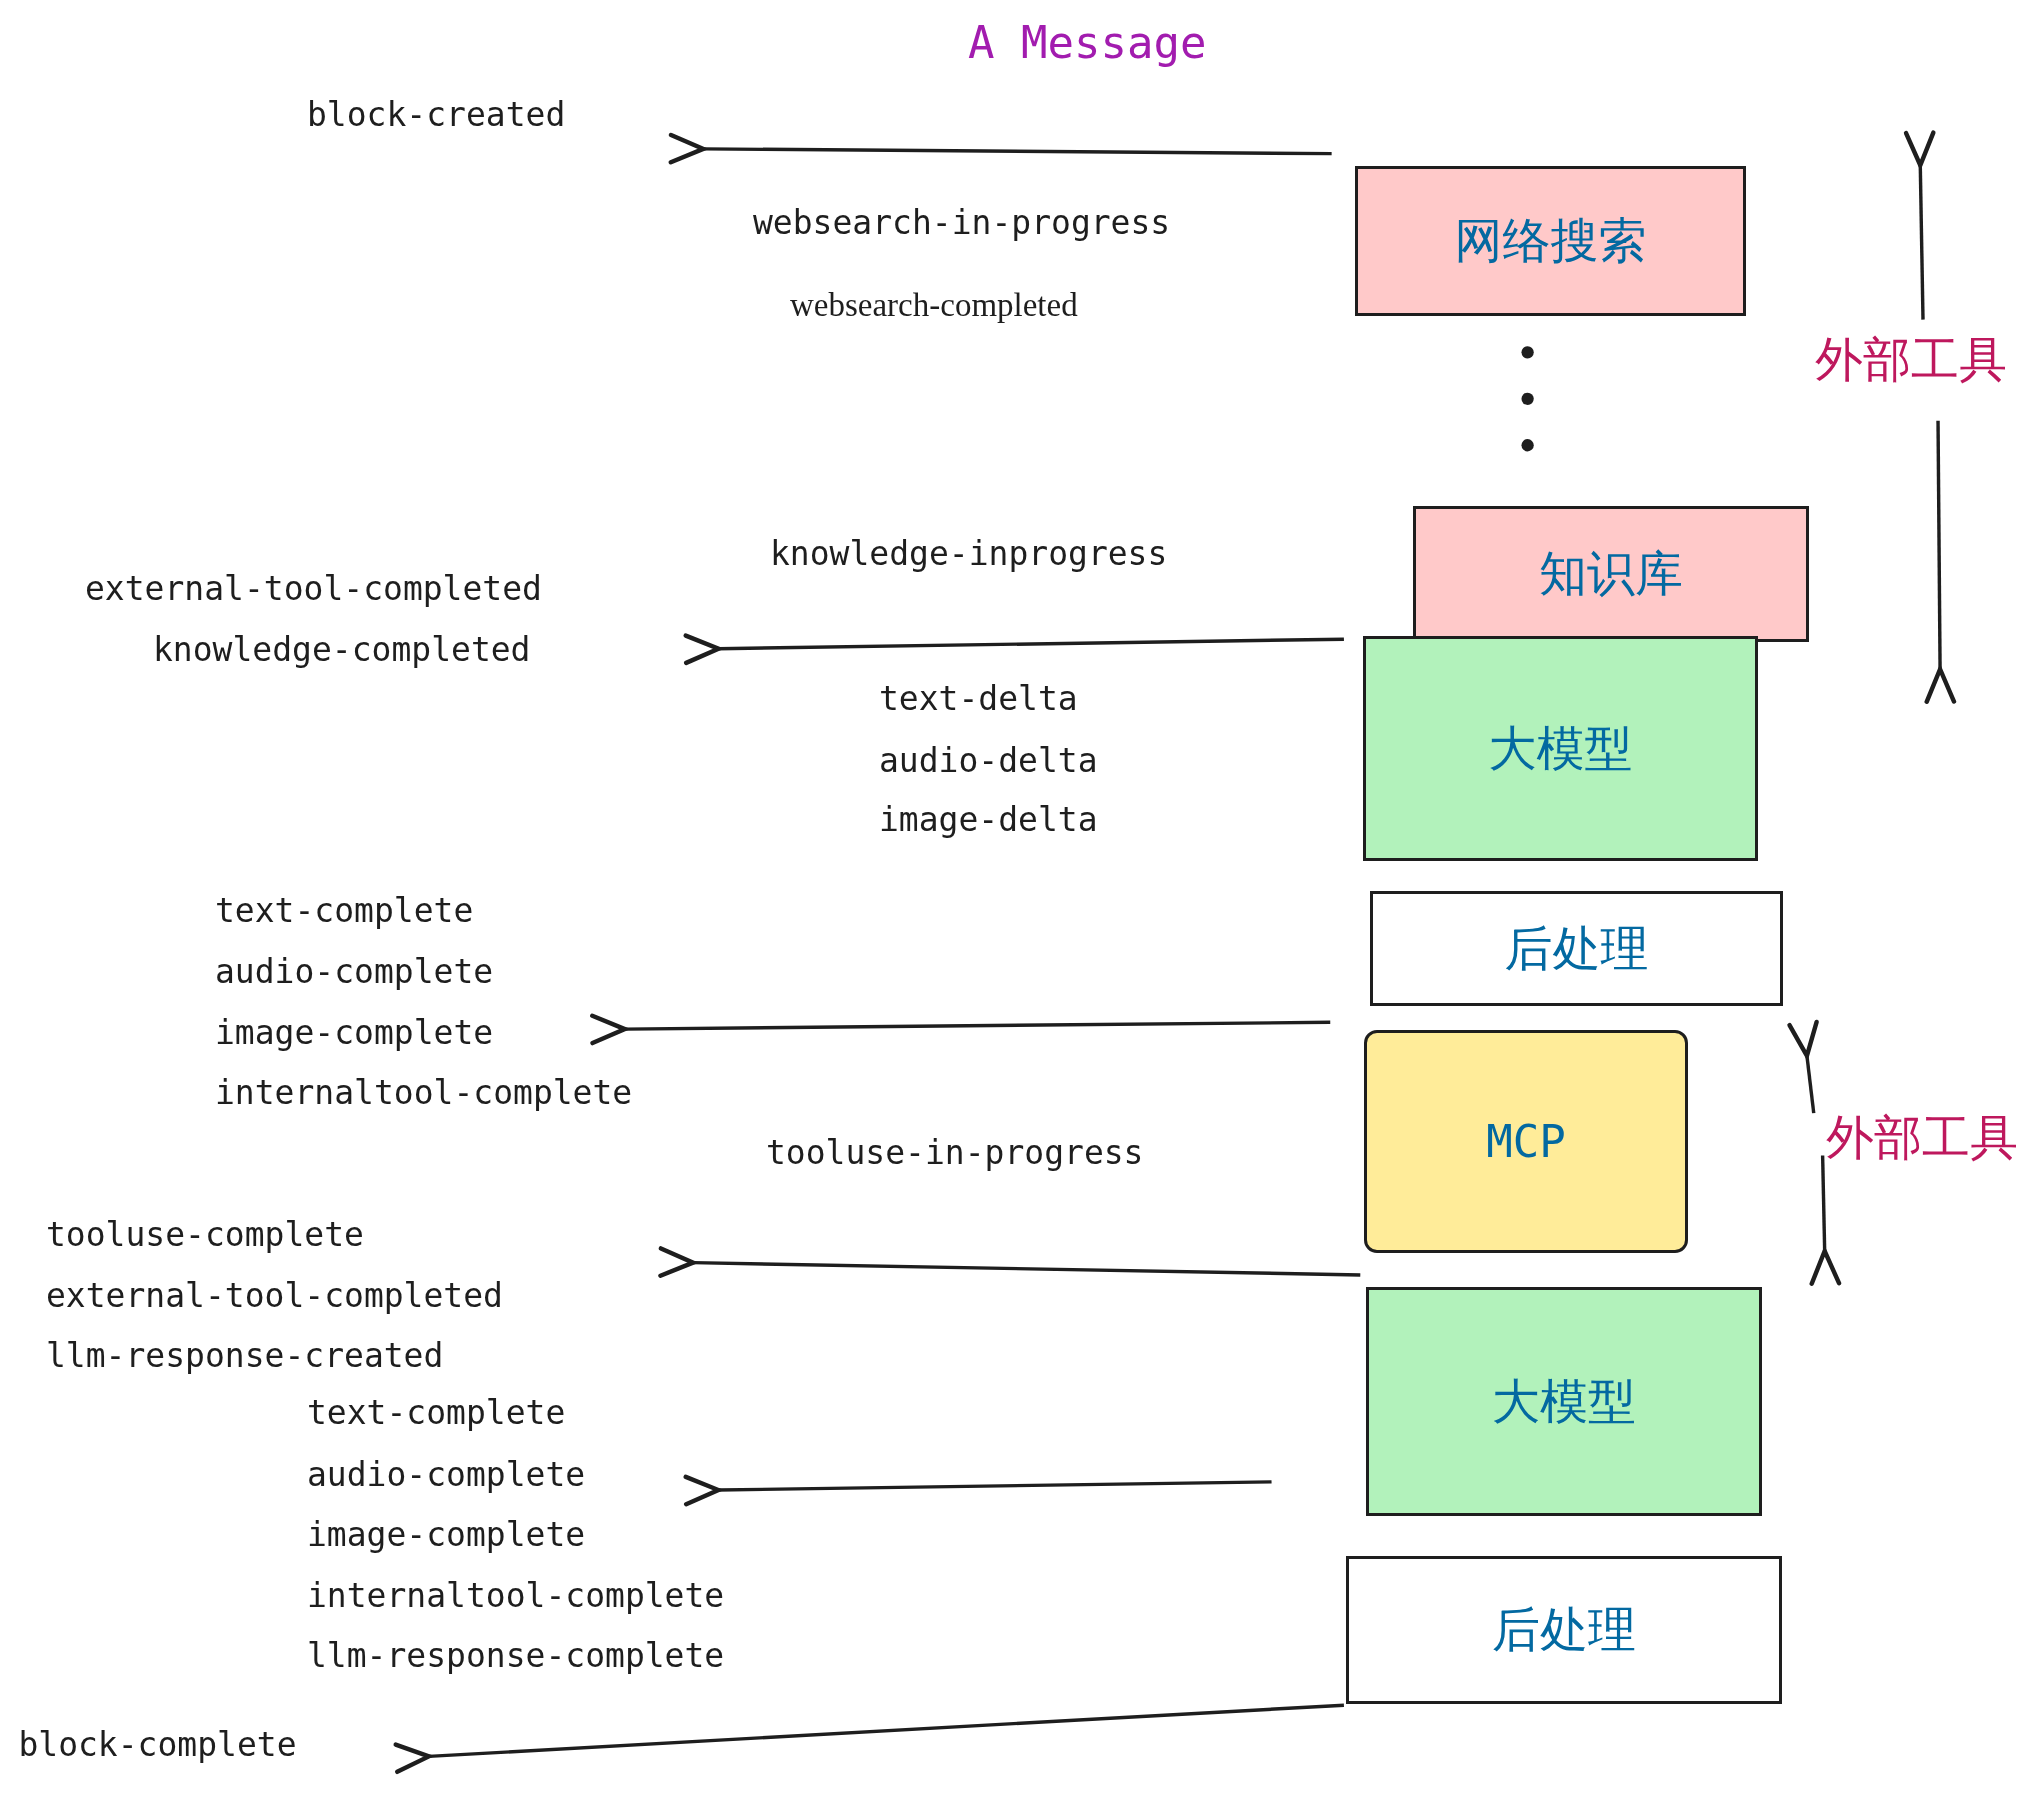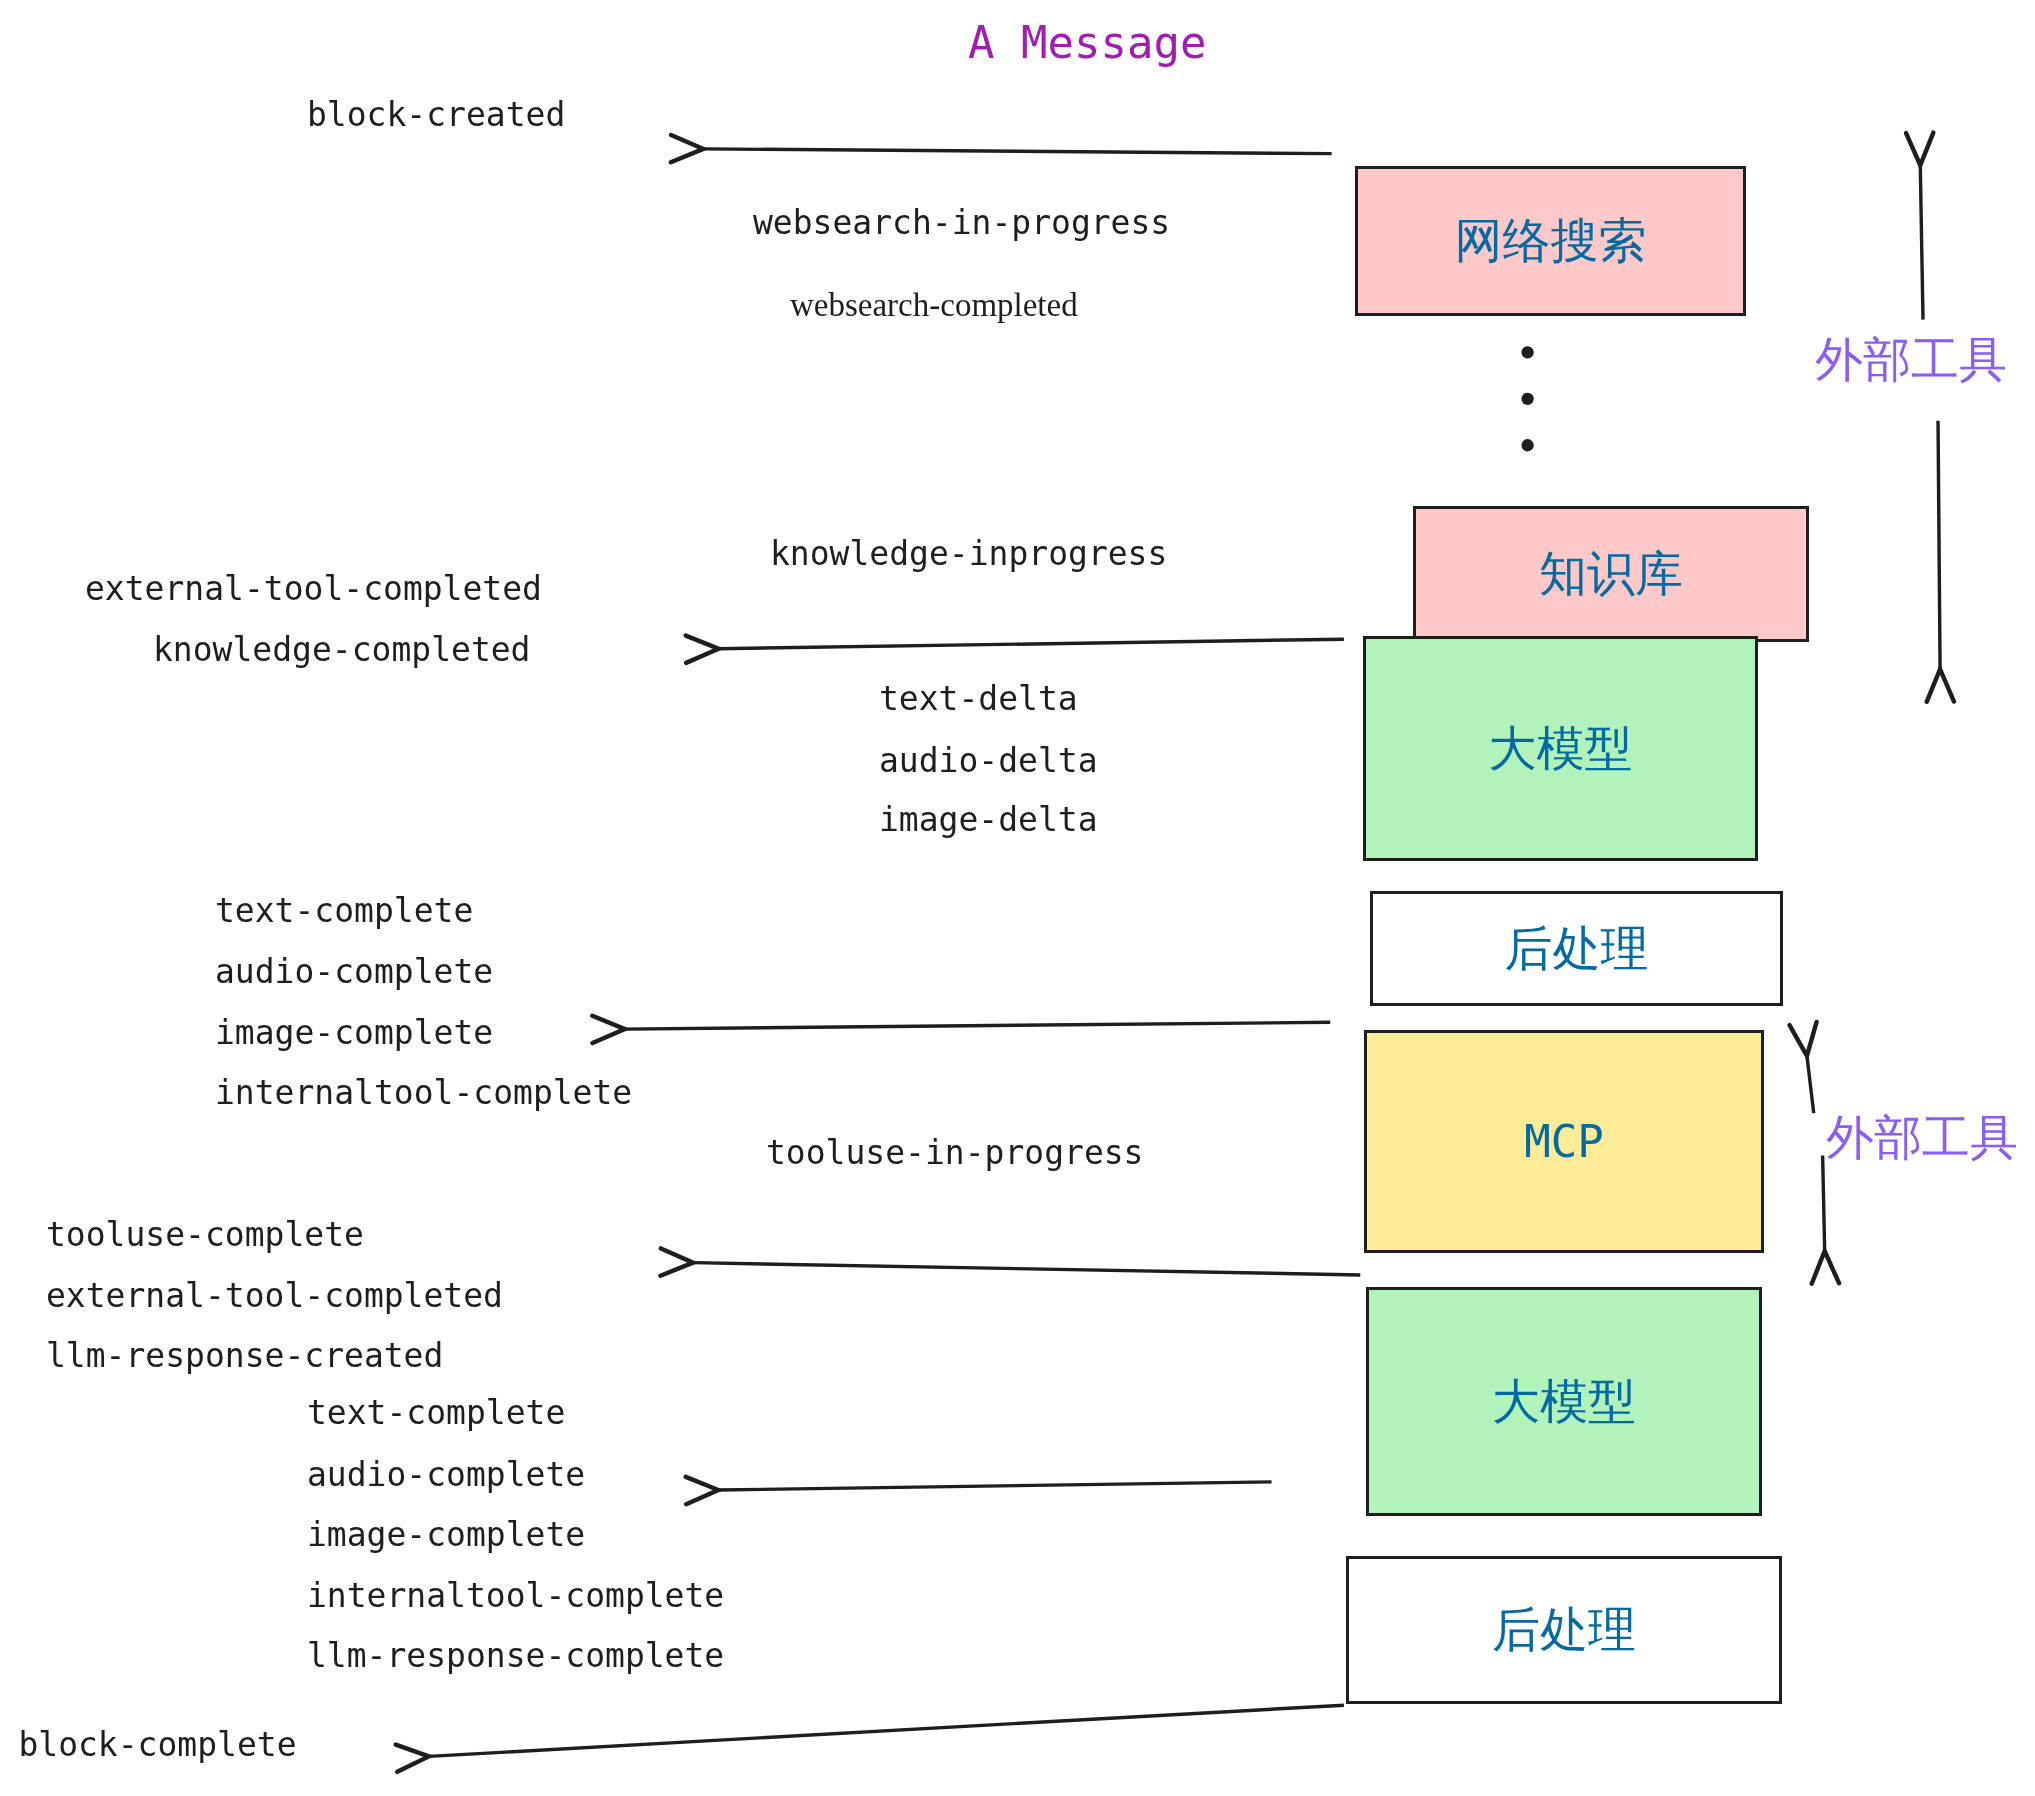--- a/index.html
+++ b/index.html
@@ -45,41 +45,41 @@
   .box.green{background:#b2f2bb;}
   .box.yellow{background:#ffec99;}
   .box.white{background:#ffffff;}
   .box.mono-label{font-family:"DejaVu Sans Mono", monospace;font-size:44px;}
   .cjk-annot{
     position:absolute;
     font-family:Liberation Serif, serif;
     font-size:48px;
     line-height:1;
     white-space:nowrap;
-    color:#8b5cf6;
+    color:#be185d;
   }
   #arrow-layer{
     position:absolute;
     left:0;top:0;
     width:2035px;height:1796px;
     pointer-events:none;
   }
 </style>
 </head>
 <body>
 
 <div id="canvas">
 
   <div class="title" style="left:968px;top:20.5px;">A Message</div>
 
   <div class="box pink" style="left:1355px;top:166px;width:391px;height:150px;">网络搜索</div>
   <div class="box pink" style="left:1413px;top:506px;width:396px;height:136px;">知识库</div>
   <div class="box green" style="left:1363px;top:636px;width:395px;height:225px;">大模型</div>
   <div class="box white" style="left:1370px;top:891px;width:413px;height:115px;">后处理</div>
-  <div class="box yellow mono-label" style="left:1364px;top:1030px;width:400px;height:223px;">MCP</div>
+  <div class="box yellow mono-label" style="left:1364px;top:1030px;width:324px;height:223px;border-radius:13px;">MCP</div>
   <div class="box green" style="left:1366px;top:1287px;width:396px;height:229px;">大模型</div>
   <div class="box white" style="left:1346px;top:1556px;width:436px;height:148px;">后处理</div>
 
   <div class="cjk-annot" style="left:1815px;top:336px;">外部工具</div>
   <div class="cjk-annot" style="left:1826px;top:1114px;">外部工具</div>
 
   <div class="event" style="left:307px;top:98px;">block-created</div>
   <div class="event" style="left:753px;top:206px;">websearch-in-progress</div>
   <div class="event" style="left:790px;top:289px;font-family:Liberation Serif, serif;">websearch-completed</div>
   <div class="event" style="left:770px;top:537px;">knowledge-inprogress</div>

